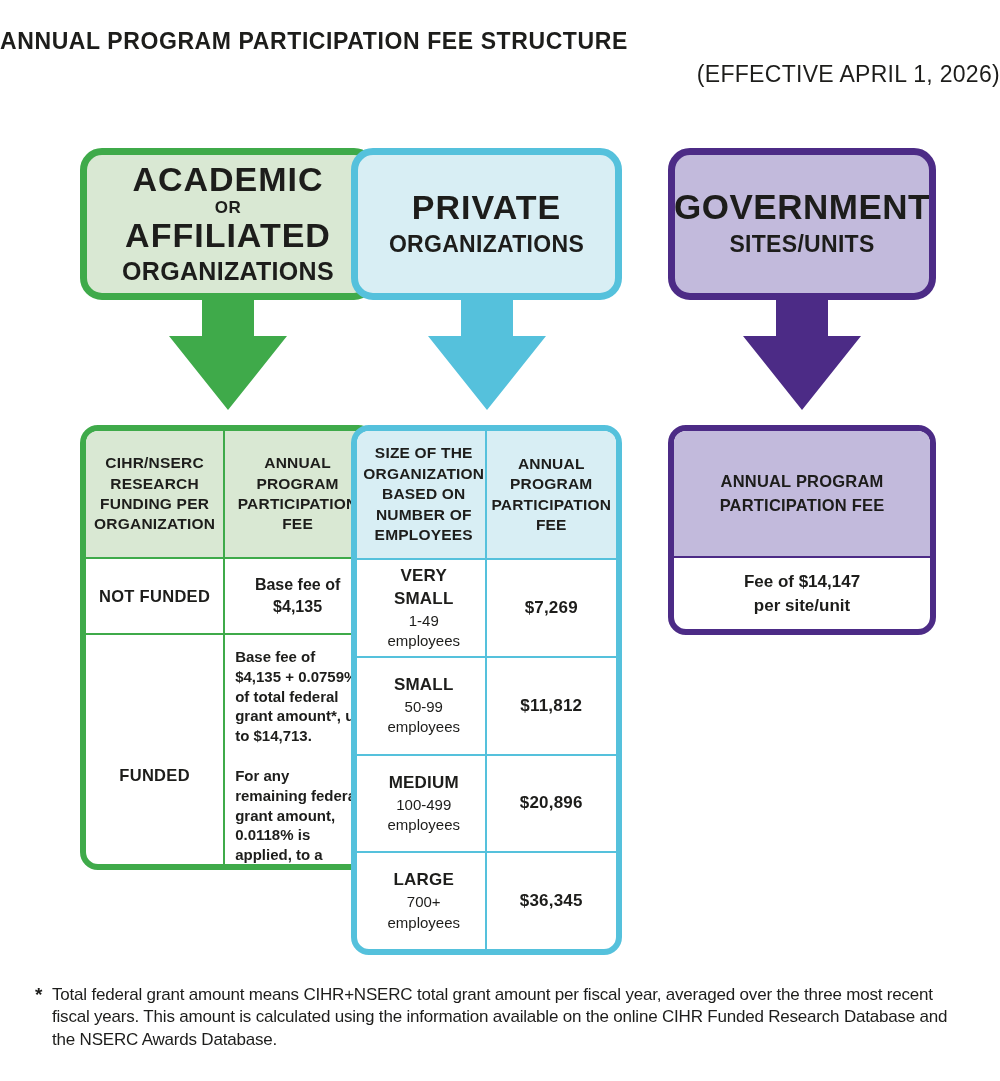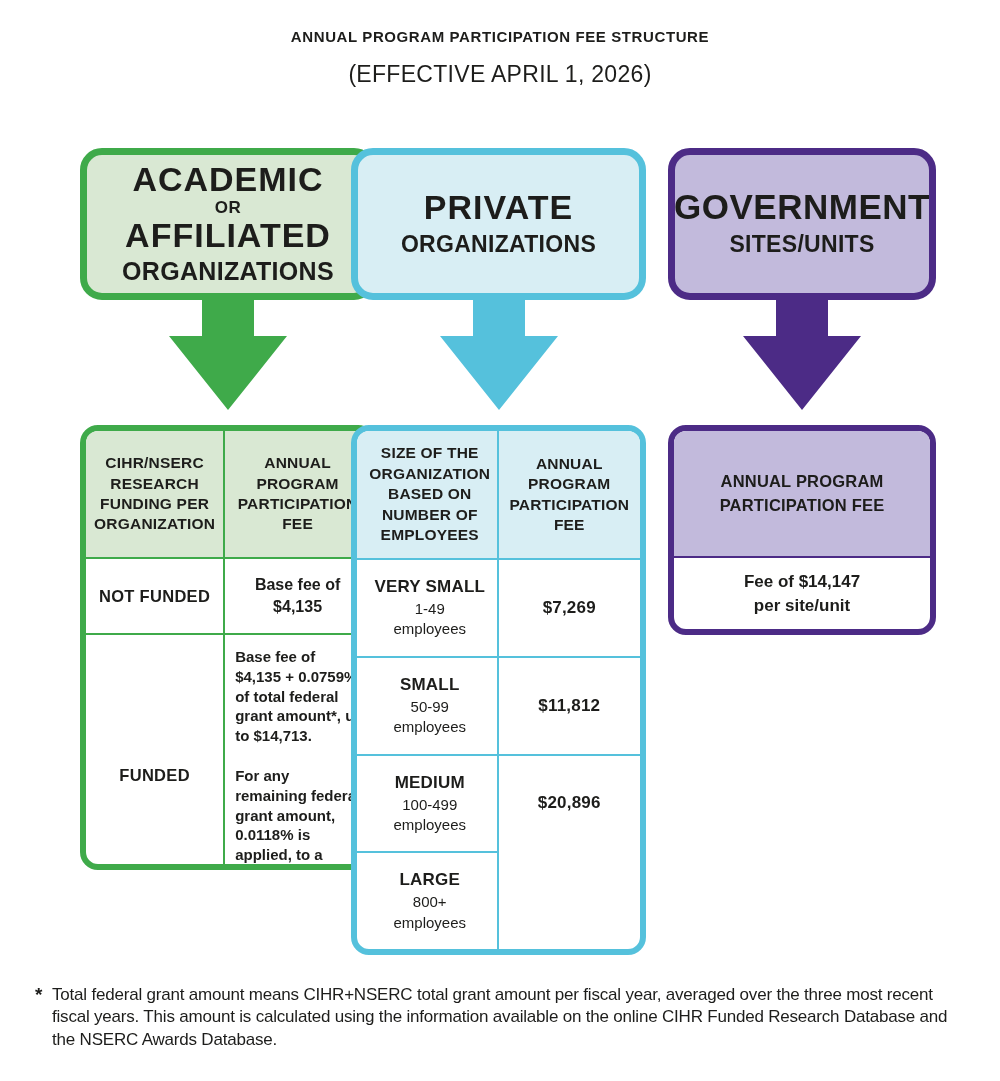--- a/index.html
+++ b/index.html
@@ -2,30 +2,30 @@
 <html style="--green_border: #3faa4a; --green_fill: #d9e8d3; --cyan_border: #55c1dc; --cyan_fill: #d8eef4; --purple_border: #4c2b86; --purple_fill: #c2badc; --text: #1d1d1b;"><head>
 <meta charset="utf-8">
 <style>
   html,body { margin:0; padding:0; background:#fff; }
   #canvas {
     position:relative; width:1000px; height:1081px; background:#fff;
     font-family:"Liberation Sans", sans-serif; color:var(--text,#1d1d1b);
     overflow:hidden;
   }
   .page-title {
-    position:absolute; top:28px; left:0; width:100%; text-align:center;
-    font-size:15px; font-weight:bold; letter-spacing:.6px;
+    position:absolute; top:28px; left:0; width:100%; 
+    font-size:23px; font-weight:bold; letter-spacing:.6px;
   }
   .page-subtitle {
-    position:absolute; top:61px; left:0; width:100%; text-align:center;
+    position:absolute; top:61px; left:0; width:100%; text-align:right;
     font-size:23px; font-weight:normal; letter-spacing:.3px;
   }
   .col { position:absolute; top:148px; }
   .col-academic { left:38px;  width:296px;margin-left:42px; }
-  .col-private  { left:351px; width:295px; }
+  .col-private  { left:351px; width:271px; }
   .col-government { left:668px; width:268px; }
 
   .topbox {
     position:relative; height:152px; box-sizing:border-box;
     border-radius:22px; display:flex; flex-direction:column;
     align-items:center; justify-content:center; text-align:center; z-index:1;
   }
   .topbox.green  { border:7px solid var(--green_border,#3faa4a);  background:var(--green_fill,#d9e8d3); }
   .topbox.cyan   { border:7px solid var(--cyan_border,#55c1dc);   background:var(--cyan_fill,#d8eef4); }
   .topbox.purple { border:7px solid var(--purple_border,#4c2b86); background:var(--purple_fill,#c2badc); }
@@ -177,22 +177,25 @@
         <span class="sizename">MEDIUM</span>
         <span class="sizesub">100-499</span>
         <span class="sizesub">employees</span>
       </div>
       <div class="cell rt">
         <span class="feebig">$20,896</span>
       </div>
 
       <div class="cell c1 rt">
         <span class="sizename">LARGE</span>
-        <span class="sizesub">800+</span>
-        <span class="sizesub">employees</span>
+        <span class="sizesub">700+</span>
+        <span class="sizesub">employees</span>
+      </div>
+      <div class="cell rt">
+        <span class="feebig">$36,345</span>
       </div>
     </div>
   </section>
 
   <section class="col col-government">
     <div class="topbox purple">
       <div class="bx-xxl">GOVERNMENT</div>
       <div class="bx-md2">SITES/UNITS</div>
     </div>
     <svg class="arrow arrow-purple" width="118" height="112" viewBox="0 0 118 112">

